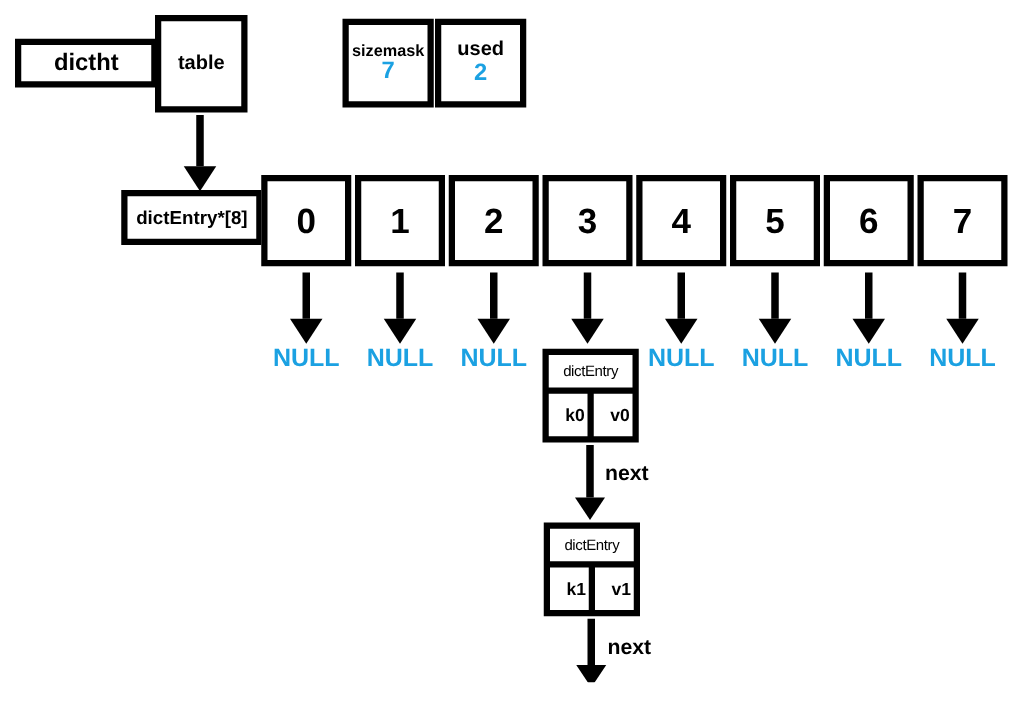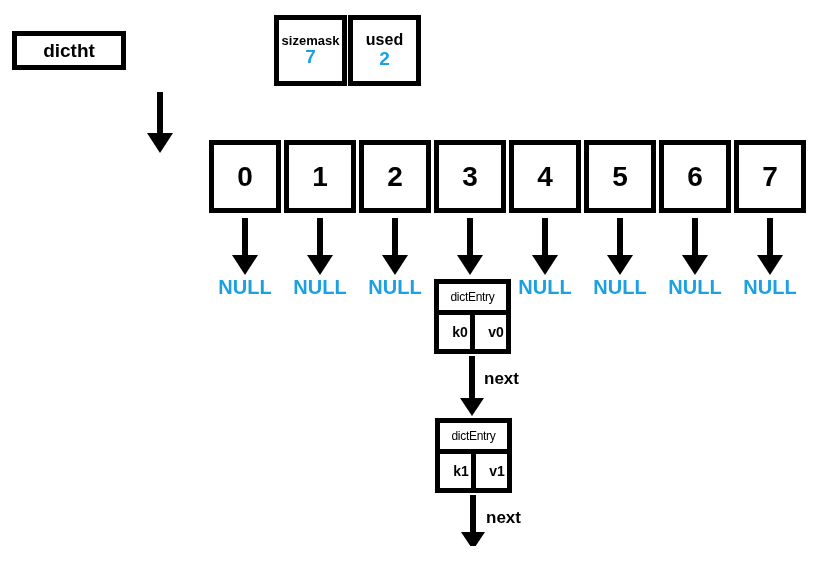--- a/index.html
+++ b/index.html
@@ -62,34 +62,41 @@
 </style>
 </head>
 <body>
 
 <div class="canvas">
 
   <div class="box dictht-box">
     <span>dictht</span>
   </div>
 
+  <div class="box struct-cell" style="left:124px; top:12px; width:74px; height:78px;">
+    <div class="fname">table</div>
+    <div class="fval"></div>
+  </div>
   <div class="box struct-cell small-name" style="left:274px; top:15px; width:73px; height:71px;">
     <div class="fname">sizemask</div>
     <div class="fval">7</div>
   </div>
   <div class="box struct-cell" style="left:348px; top:15px; width:73px; height:71px;">
     <div class="fname">used</div>
     <div class="fval">2</div>
   </div>
 
   <div class="varrow" style="left:147px; top:92px;">
     <div class="shaft" style="height:41px;"></div>
       <div class="head"></div>
   </div>
 
+  <div class="box ptr-box">
+    <span>dictEntry*[8]</span>
+  </div>
 
   <div class="acell" style="left:209px;">
       <span>0</span>
     </div>
   <div class="acell" style="left:284px;">
       <span>1</span>
     </div>
   <div class="acell" style="left:359px;">
       <span>2</span>
     </div>

